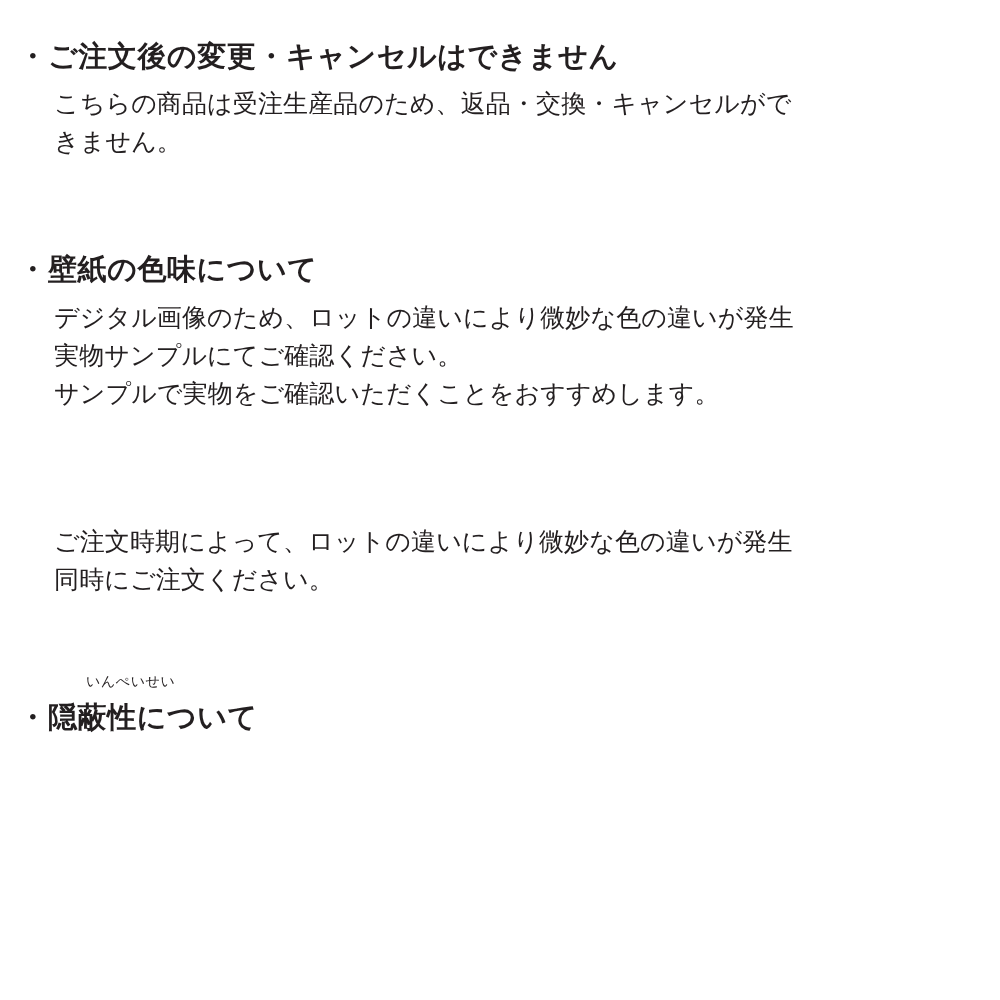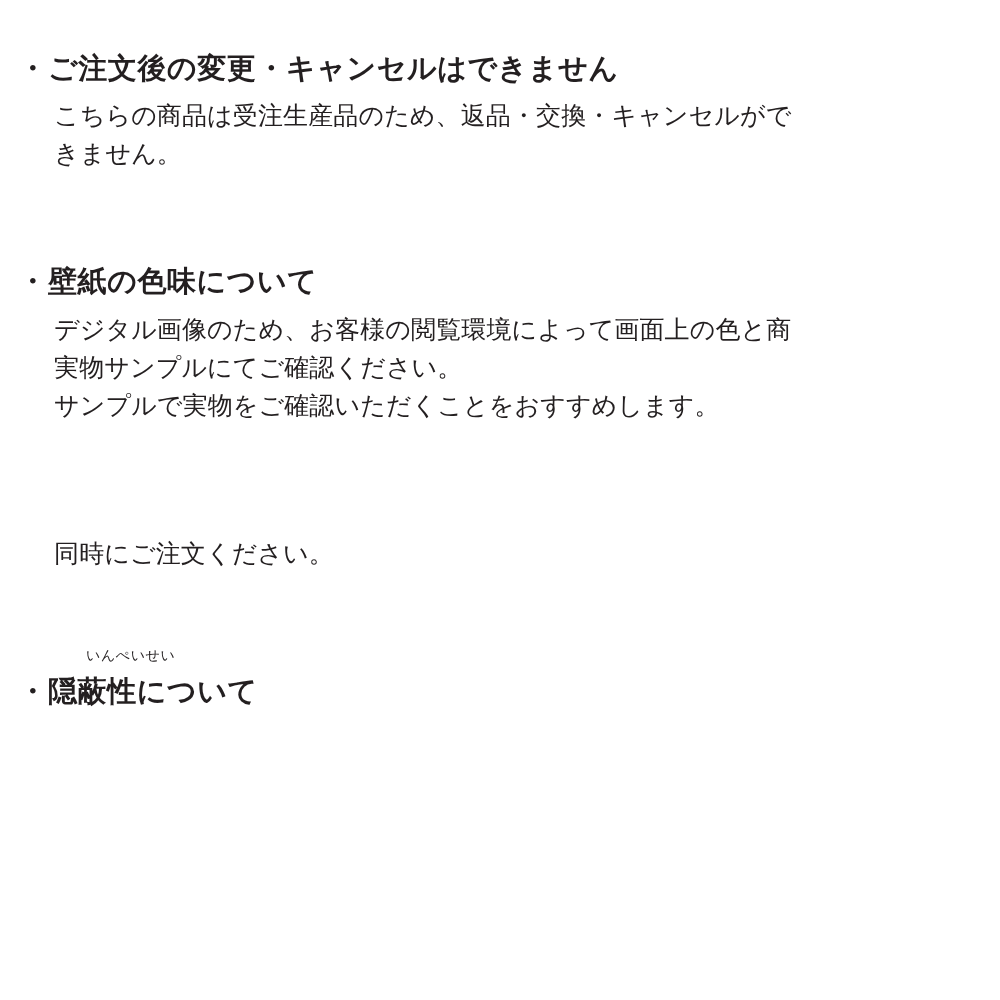--- a/index.html
+++ b/index.html
@@ -12,21 +12,21 @@
     background: #ffffff;
     font-family: "DejaVu Sans", "Liberation Sans", sans-serif;
     color: #231f20;
     overflow: hidden;
   }
   .page {
     position: relative;
     width: 1000px;
     height: 1000px;
     box-sizing: border-box;
-    padding: 44px 28px 0 18px;
+    padding: 32px 28px 0 18px;
   }
   .section {
     position: relative;
   }
   .s1 { margin-top: 6px; }
   .s2 { margin-top: 90px; }
   .s3 { margin-top: 110px; }
   .s4 { margin-top: 100px; }
 
   .heading {
@@ -75,28 +75,29 @@
     <div class="heading"><span class="bullet">・</span><span>ご注文後の変更・キャンセルはできません</span></div>
     <div class="body">
       <span class="line">こちらの商品は受注生産品のため、返品・交換・キャンセルがで</span>
       <span class="line">きません。</span>
     </div>
   </div>
 
   <div class="section s2">
     <div class="heading"><span class="bullet">・</span><span>壁紙の色味について</span></div>
     <div class="body">
-      <span class="line">デジタル画像のため、お客様の閲覧環境によって画面上の色と商</span>
+      <span class="line">デジタル画像のため、ロットの違いにより微妙な色の違いが発生</span>
       <span class="line">実物サンプルにてご確認ください。</span>
       <span class="line">サンプルで実物をご確認いただくことをおすすめします。</span>
     </div>
   </div>
 
   <div class="section s3">
     <div class="body">
+      <span class="line">ご注文時期によって、ロットの違いにより微妙な色の違いが発生</span>
       <span class="line">同時にご注文ください。</span>
     </div>
   </div>
 
   <div class="section s4">
     <span class="ruby">いんぺいせい</span>
     <div class="heading"><span class="bullet">・</span><span>隠蔽性について</span></div>
   </div>
 
 </div>

